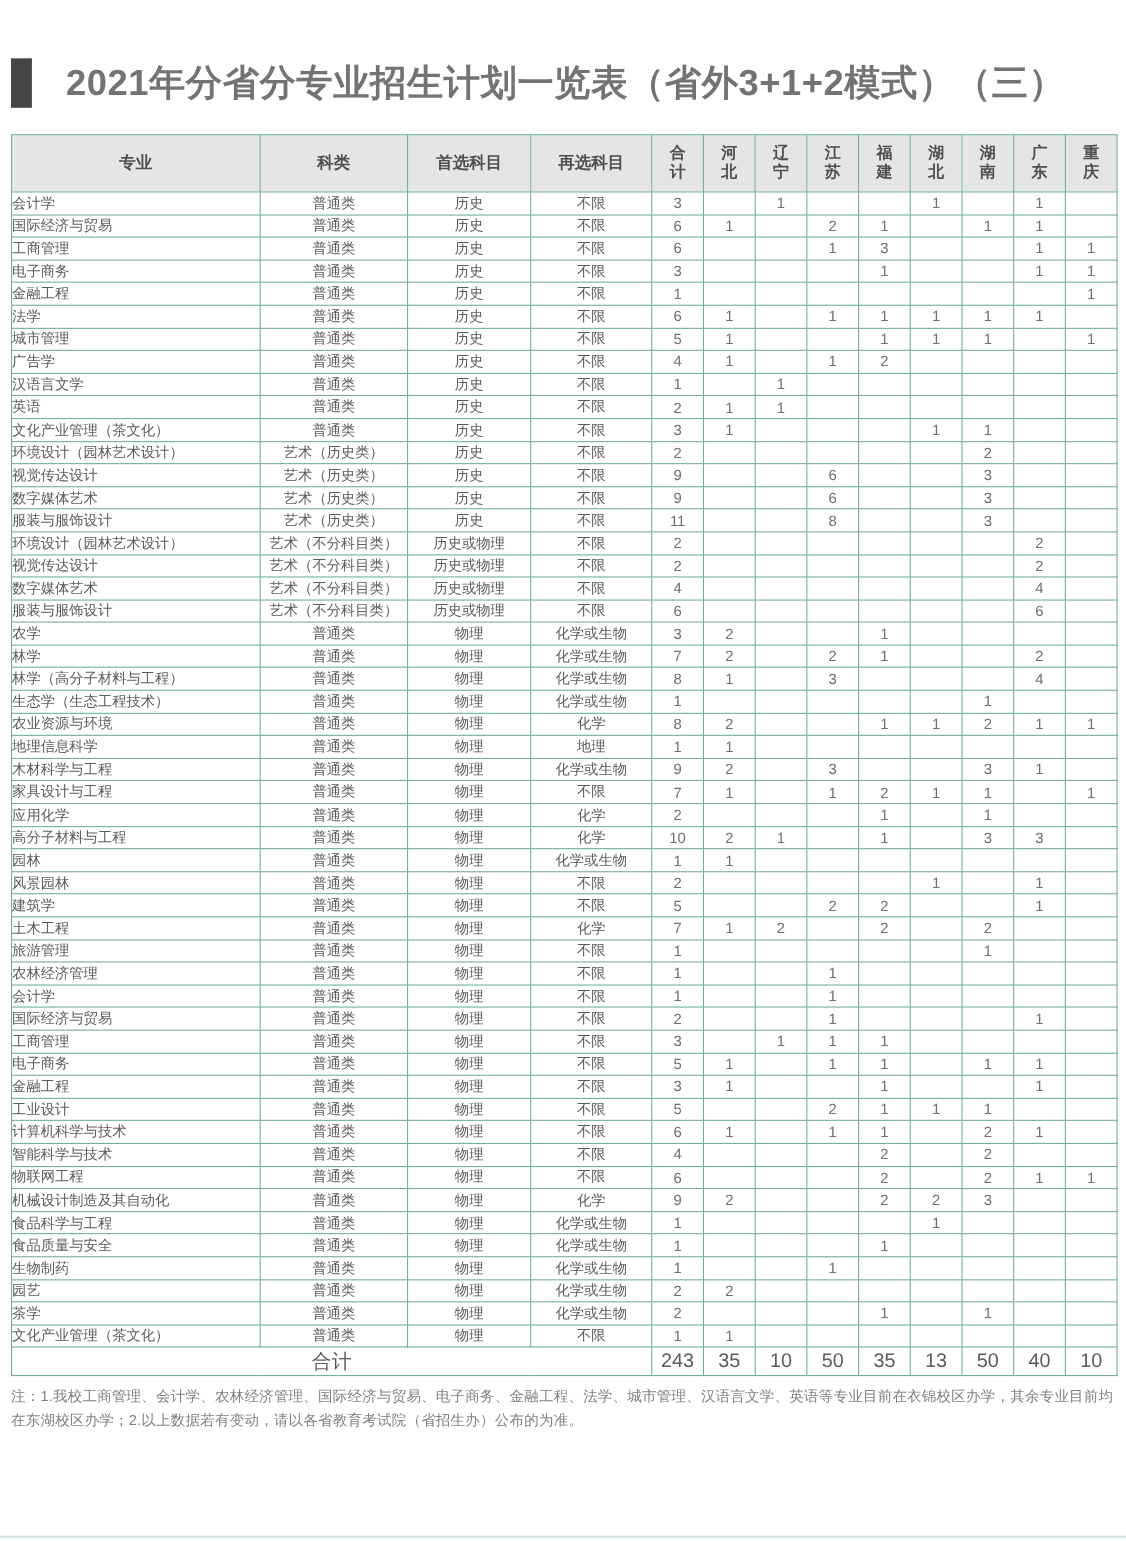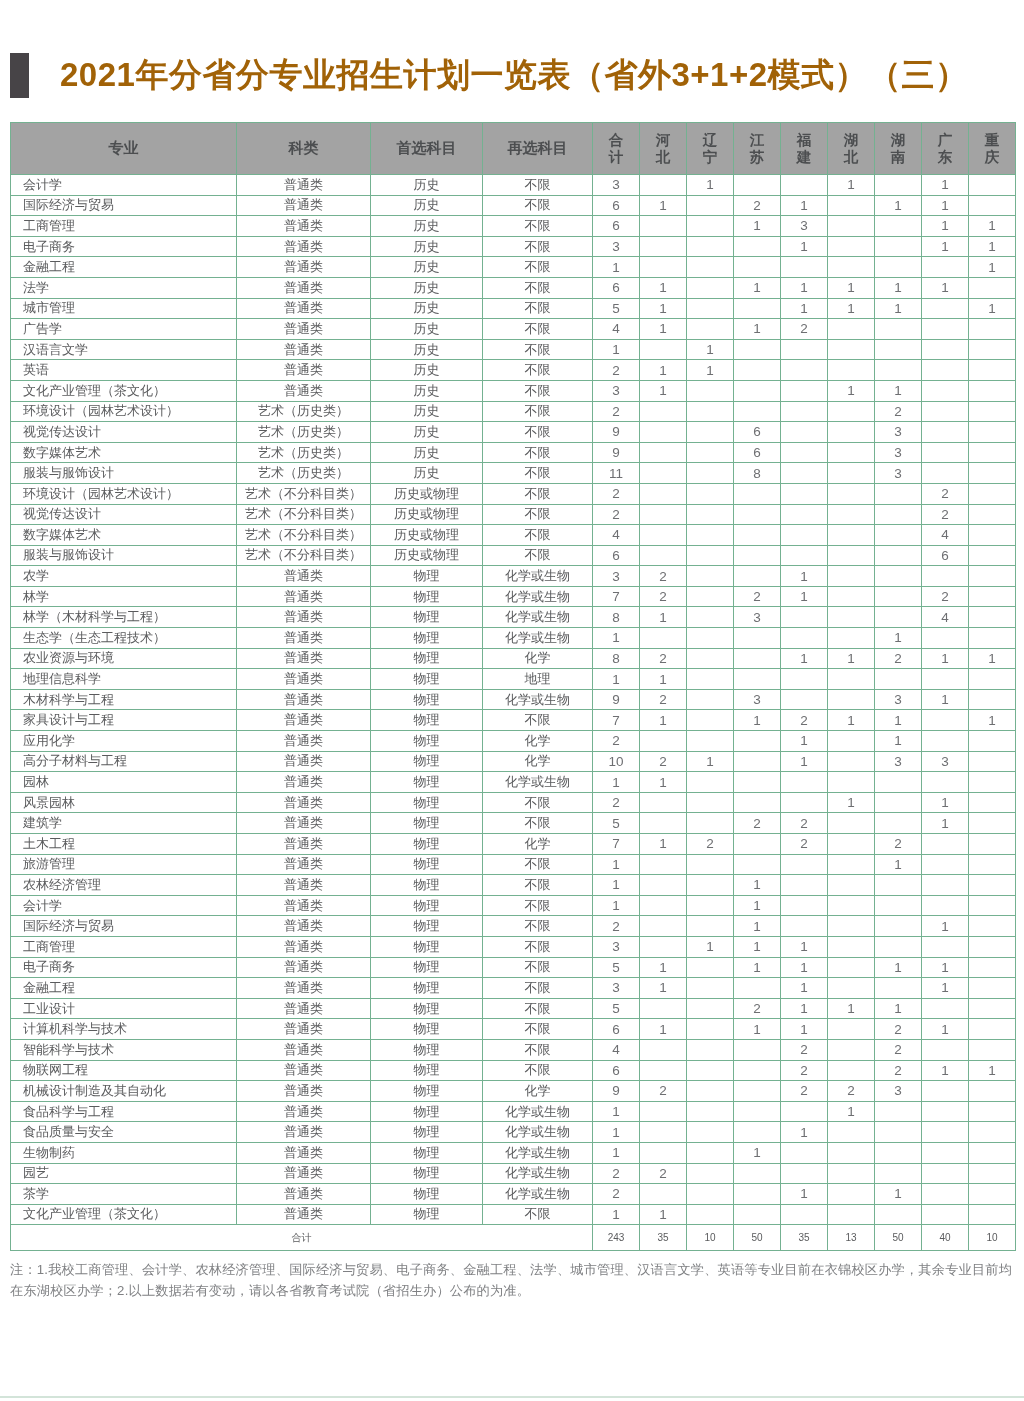--- a/index.html
+++ b/index.html
@@ -6,46 +6,46 @@
   body {
     width:1024px; height:1401px; position:relative; overflow:hidden;
     font-family:"Liberation Sans", sans-serif;
   }
   .page { padding:46px 10px 0 10px; }
 
   
   .title-row { display:flex; align-items:center; height:58px; margin-bottom:18px; }
   .title-bar { width:19px; height:45px; background:#474447; flex:0 0 auto; }
   .title-text {
-    margin:0 0 0 31px; font-size:33px; font-weight:bold; color:#a16207;
+    margin:0 0 0 31px; font-size:33px; font-weight:bold; color:#737373;
     letter-spacing:0.5px; white-space:nowrap;
   }
 
   
   table.plan {
     border-collapse:collapse; table-layout:fixed; width:1004px;
     background:#fff;
   }
   table.plan th, table.plan td {
     border:1px solid #74b191; overflow:hidden;
   }
   thead th {
-    background:#a3a3a3; color:#4c4e50; font-weight:bold; font-size:15px;
+    background:#e5e5e5; color:#4c4e50; font-weight:bold; font-size:15px;
     height:51px; text-align:center; padding:0;
   }
   thead th.v { white-space:pre-line; line-height:1.12; font-size:14.5px; }
   tbody tr { height:20.6px; }
   tbody td {
     font-size:13px; color:#5a5b5d; text-align:center; padding:0;
   }
-  tbody td.left { text-align:left; padding-left:12px; }
+  tbody td.left { text-align:left; }
   tbody td.num { color:#6e6f72; font-size:13.5px; }
   tfoot tr { height:26px; }
   tfoot td {
-    font-size:10px; color:#5a5b5d; text-align:center; padding:0;
+    font-size:18px; color:#5a5b5d; text-align:center; padding:0;
   }
 
   
   .note {
     width:1004px; margin-top:8px; font-size:13.2px; color:#7f8083;
     line-height:1.6; letter-spacing:0.2px;
   }
 
   .bottom-rule {
     position:absolute; left:0; top:1396px; width:1024px; height:2px;
@@ -414,21 +414,21 @@
           <td class="num">2</td>
           <td class="num"></td>
           <td class="num">2</td>
           <td class="num">1</td>
           <td class="num"></td>
           <td class="num"></td>
           <td class="num">2</td>
           <td class="num"></td>
         </tr>
         <tr>
-          <td class="left">林学（木材科学与工程）</td>
+          <td class="left">林学（高分子材料与工程）</td>
           <td>普通类</td>
           <td>物理</td>
           <td>化学或生物</td>
           <td class="num">8</td>
           <td class="num">1</td>
           <td class="num"></td>
           <td class="num">3</td>
           <td class="num"></td>
           <td class="num"></td>
           <td class="num"></td>

